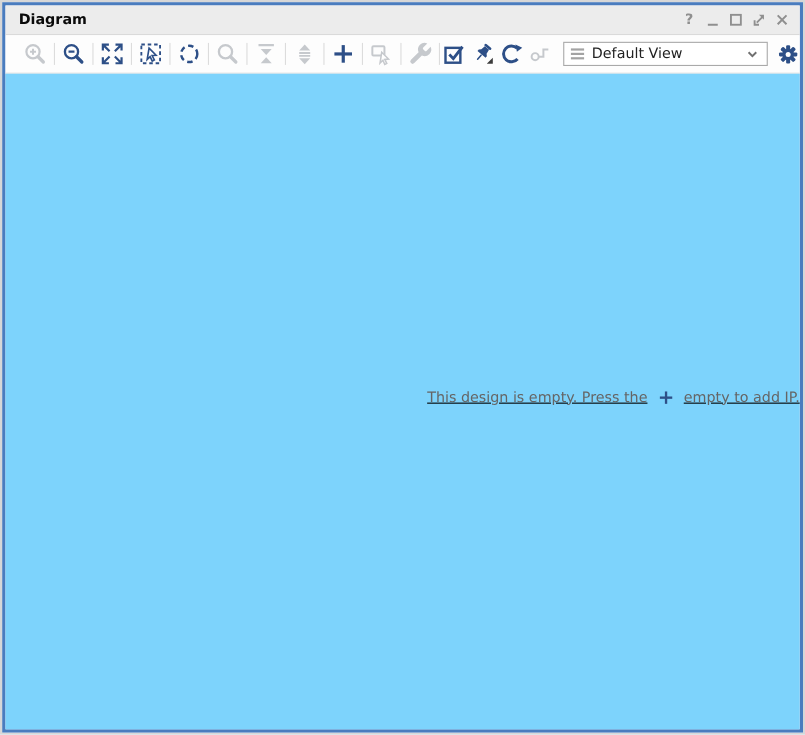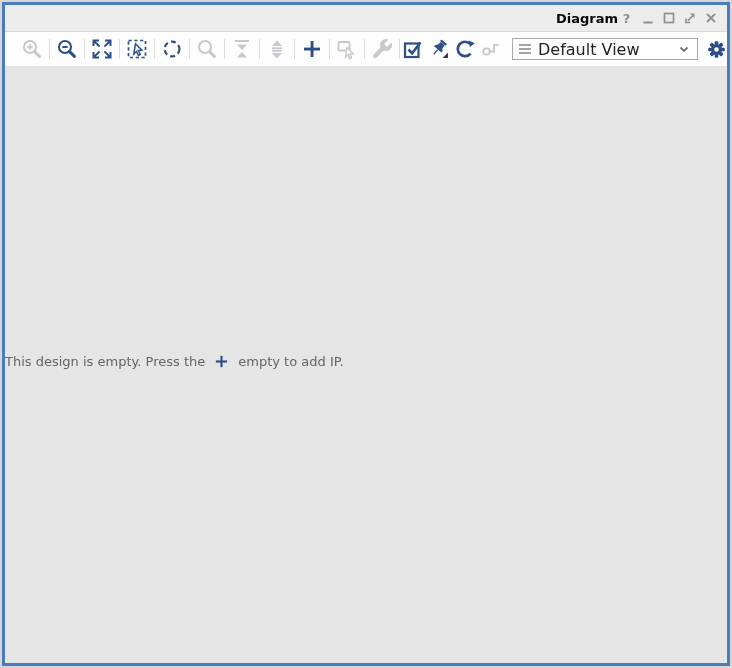--- a/index.html
+++ b/index.html
@@ -17,21 +17,20 @@
     background:#ffffff;
   }
 
   
   .titlebar {
     height:27px; flex:0 0 27px;
     background:#ececec;
     border-bottom:1px solid #d9d9d9;
     display:flex; align-items:center;
     padding:0 8px 0 12px;
-    text-align:right;
   }
   .titlebar .title {
     font-size:13px; font-weight:bold; color:#0a0a0a;
     flex:1 1 auto;
   }
   .win-ctrls { display:flex; align-items:center; gap:4px; }
   .win-btn {
     width:17px; height:17px;
     display:flex; align-items:center; justify-content:center;
     color:#8f8f8f; cursor:default;
@@ -60,33 +59,33 @@
   .view-select {
     margin-left:8px;
     width:194px; height:22px;
     background:#ffffff;
     border:1px solid #a9a9a9;
     display:flex; align-items:center;
     padding:0 6px; cursor:default;
   }
   .view-select .burger { display:flex; flex-direction:column; gap:2px; margin-right:7px; }
   .view-select .burger span { width:12px; height:2px; background:#a3a3a3; display:block; }
-  .view-select .value { font-size:16px; color:#222222; flex:1 1 auto; white-space:nowrap; }
+  .view-select .value { font-size:13px; color:#222222; flex:1 1 auto; white-space:nowrap; }
   .view-select .chev { color:#707070; display:flex; }
 
   .gear-btn {
     width:22px; height:22px; margin-left:8px;
     display:flex; align-items:center; justify-content:center;
     color:#2d4f87; cursor:default;
   }
 
   
   .canvas {
-    flex:1 1 auto; background:#e5e5e5;
-    display:flex; align-items:center; justify-content:flex-start;
+    flex:1 1 auto; background:#7dd3fc;
+    display:flex; align-items:center; justify-content:flex-end;text-decoration:underline;
   }
   .empty-msg {
     display:flex; align-items:center;
     font-size:13px; color:#656565;
     transform:translateY(-4px);
   }
   .empty-msg .txt { white-space:nowrap; }
   .empty-msg .plus { margin:0 9px; display:flex; color:#2d4f87; }
 </style>
 </head>

